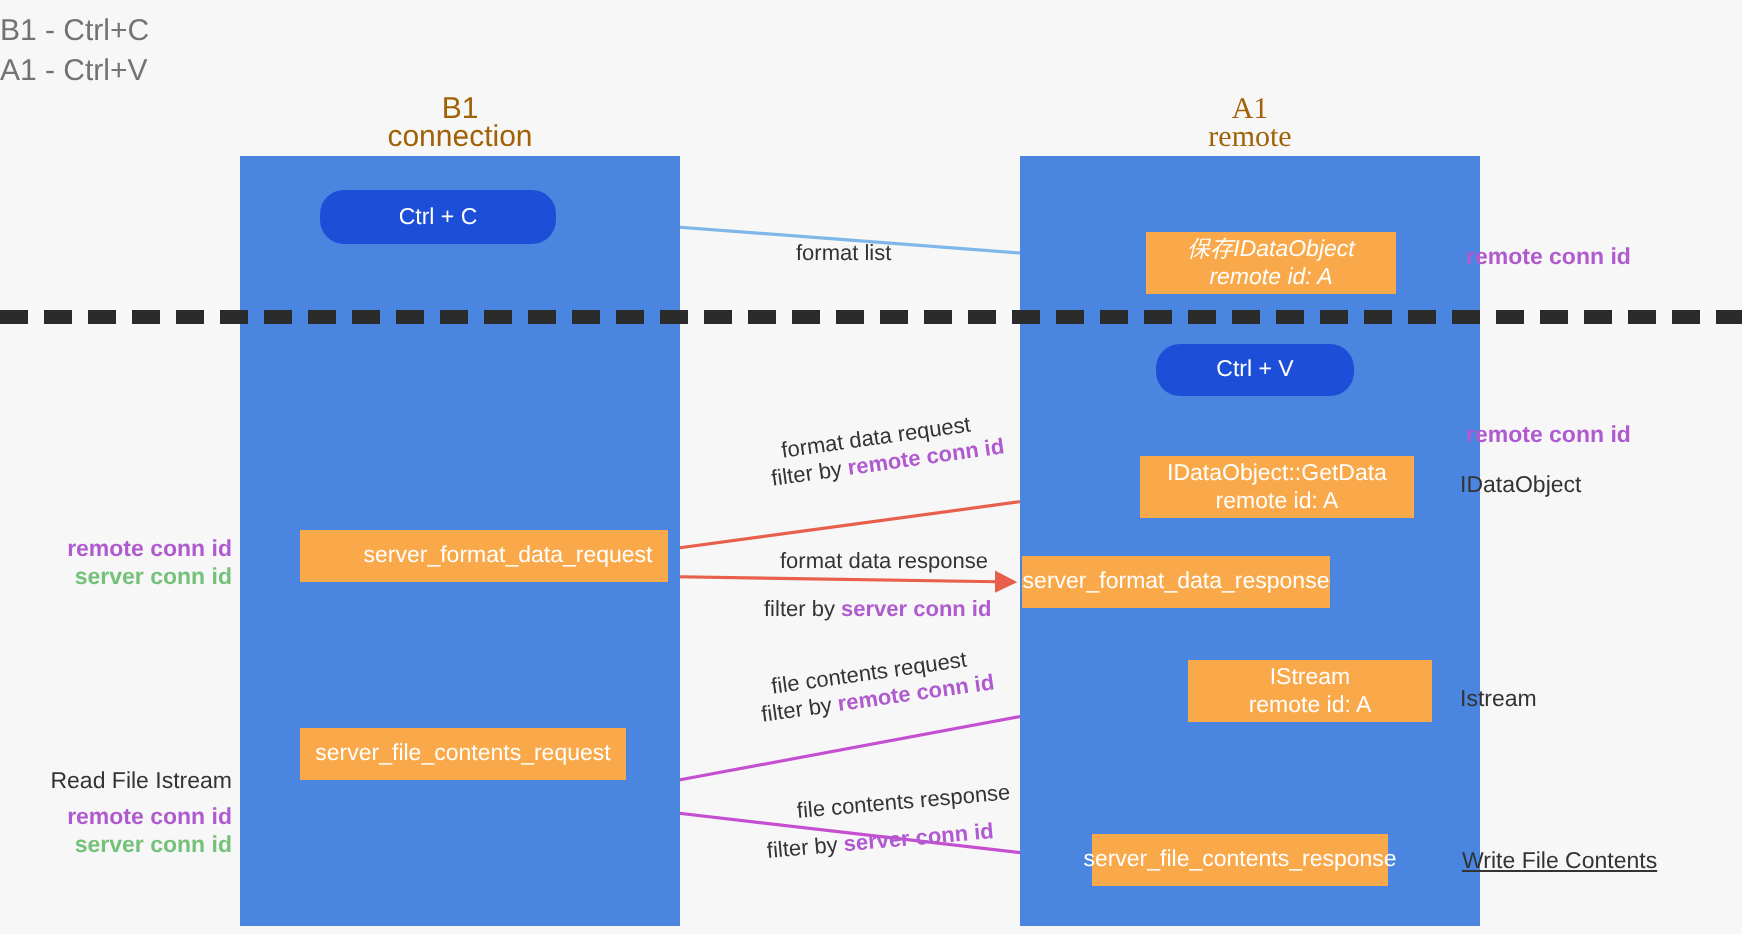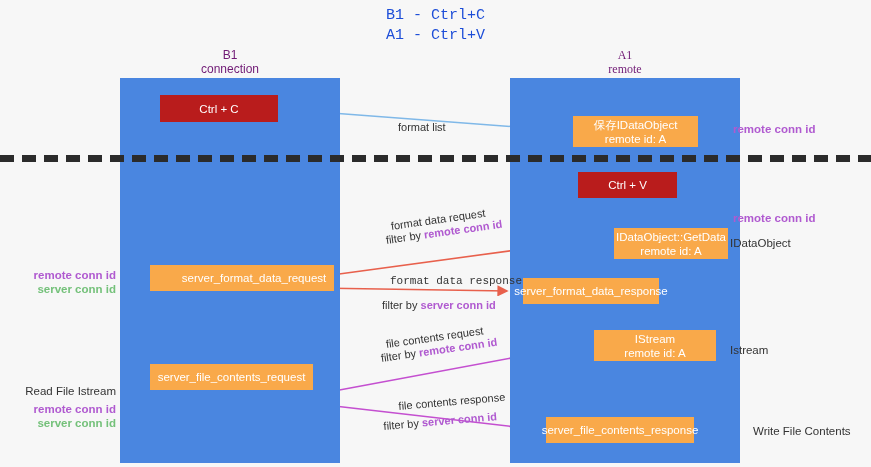--- a/index.html
+++ b/index.html
@@ -20,34 +20,33 @@
     inset: 0;
     width: 871px;
     height: 467px;
   }
   .abs { position: absolute; }
 
   
   #title {
     left: 0; top: 6px;
     width: 871px;
+    text-align: left;
+    font-size: 15px;
+    line-height: 20px;
+    color: #737373;
+    white-space: pre-line;
+  }
+
+  
+  .col-header {
     text-align: center;
     font-size: 15px;
-    line-height: 20px;
-    color: #1d4ed8;
-    white-space: pre-line;
-    font-family: Liberation Mono, monospace;
-  }
-
-  
-  .col-header {
-    text-align: center;
-    font-size: 12px;
     line-height: 14px;
-    color: #701a75;
+    color: #a16207;
     white-space: pre-line;
   }
   #hdr-b1 { left: 120px; top: 48px; width: 220px; }
   #hdr-a1 { left: 510px; top: 48px; width: 230px; font-family: Liberation Serif, serif; }
 
   
   .lane {
     background: #4a86e0;
   }
   #lane-b1 { left: 120px; top: 78px; width: 220px; height: 385px; }
@@ -71,47 +70,47 @@
     flex-direction: column;
     align-items: center;
     justify-content: center;
     color: #ffffff;
     font-size: 11.5px;
     line-height: 14px;
     text-align: center;
     white-space: pre-line;
     padding: 2px 4px;
   }
-  .node.green  { background: #b91c1c; }
+  .node.green  { background: #1d4ed8; border-radius: 12px; }
   .node.orange { background: #f9a94a; }
 
   #n-ctrlc   { left: 160px; top: 95px;  width: 118px; height: 27px; }
-  #n-save    { left: 573px; top: 116px; width: 125px; height: 31px; }
+  #n-save    { left: 573px; top: 116px; width: 125px; height: 31px; font-style: italic; }
   #n-ctrlv   { left: 578px; top: 172px; width: 99px; height: 26px; }
-  #n-getdata { left: 570px; top: 228px; width: 114px; height: 31px; margin-left: 44px; }
+  #n-getdata { left: 570px; top: 228px; width: 137px; height: 31px; }
   #n-sfdreq  { left: 150px; top: 265px; width: 184px; height: 26px; padding-left: 28px; }
-  #n-sfdres  { left: 523px; top: 278px; width: 136px; height: 26px; text-align: right; }
+  #n-sfdres  { left: 511px; top: 278px; width: 154px; height: 26px; text-align: right; }
   #n-istream { left: 594px; top: 330px; width: 122px; height: 31px; }
   #n-sfcreq  { left: 150px; top: 364px; width: 163px; height: 26px; }
   #n-sfcres  { left: 546px; top: 417px; width: 148px; height: 26px; }
 
   
   .side-label {
     font-size: 11.5px;
     line-height: 14px;
     color: #333333;
   }
   .cid-remote { color: #b05ad0; font-weight: bold; }
   .cid-server-green { color: #74c17a; font-weight: bold; }
 
   #lbl-r-remote1 { left: 733px; top: 122px; }
   #lbl-r-remote2 { left: 733px; top: 211px; }
   #lbl-r-dataobj { left: 730px; top: 236px; }
   #lbl-r-istream { left: 730px; top: 343px; }
-  #lbl-r-write   { left: 753px; top: 424px; }
+  #lbl-r-write   { left: 731px; top: 424px; text-decoration: underline; }
 
   #lbl-l-ids1 {
     left: 18px; top: 268px; width: 98px; text-align: right;
   }
   #lbl-l-read {
     left: 18px; top: 384px; width: 98px; text-align: right;
   }
   #lbl-l-ids2 {
     left: 18px; top: 402px; width: 98px; text-align: right;
   }
@@ -123,21 +122,21 @@
     color: #333333;
     white-space: nowrap;
   }
   .edge-label .hl-remote { color: #b05ad0; font-weight: bold; }
   .edge-label .hl-server { color: #b05ad0; font-weight: bold; }
 
   #el-formatlist { left: 398px; top: 101px; margin-top: 20px; }
 
   #el-fdreq  { left: 390px;  top: 220px; transform: rotate(-8deg); transform-origin: left top; }
   #el-fdreq2 { left: 385px;  top: 234px; transform: rotate(-8deg); transform-origin: left top; }
-  #el-fdres  { left: 390px;  top: 275px; font-family: Liberation Mono, monospace; }
+  #el-fdres  { left: 390px;  top: 275px; }
   #el-fdres2 { left: 382px;  top: 299px; }
 
   #el-fcreq  { left: 385px;  top: 338px; transform: rotate(-8deg); transform-origin: left top; }
   #el-fcreq2 { left: 380px;  top: 352px; transform: rotate(-8deg); transform-origin: left top; }
   #el-fcres  { left: 398px;  top: 400px; transform: rotate(-5deg); transform-origin: left top; }
   #el-fcres2 { left: 383px;  top: 420px; transform: rotate(-5deg); transform-origin: left top; }
 </style>
 </head>
 <body>
 

